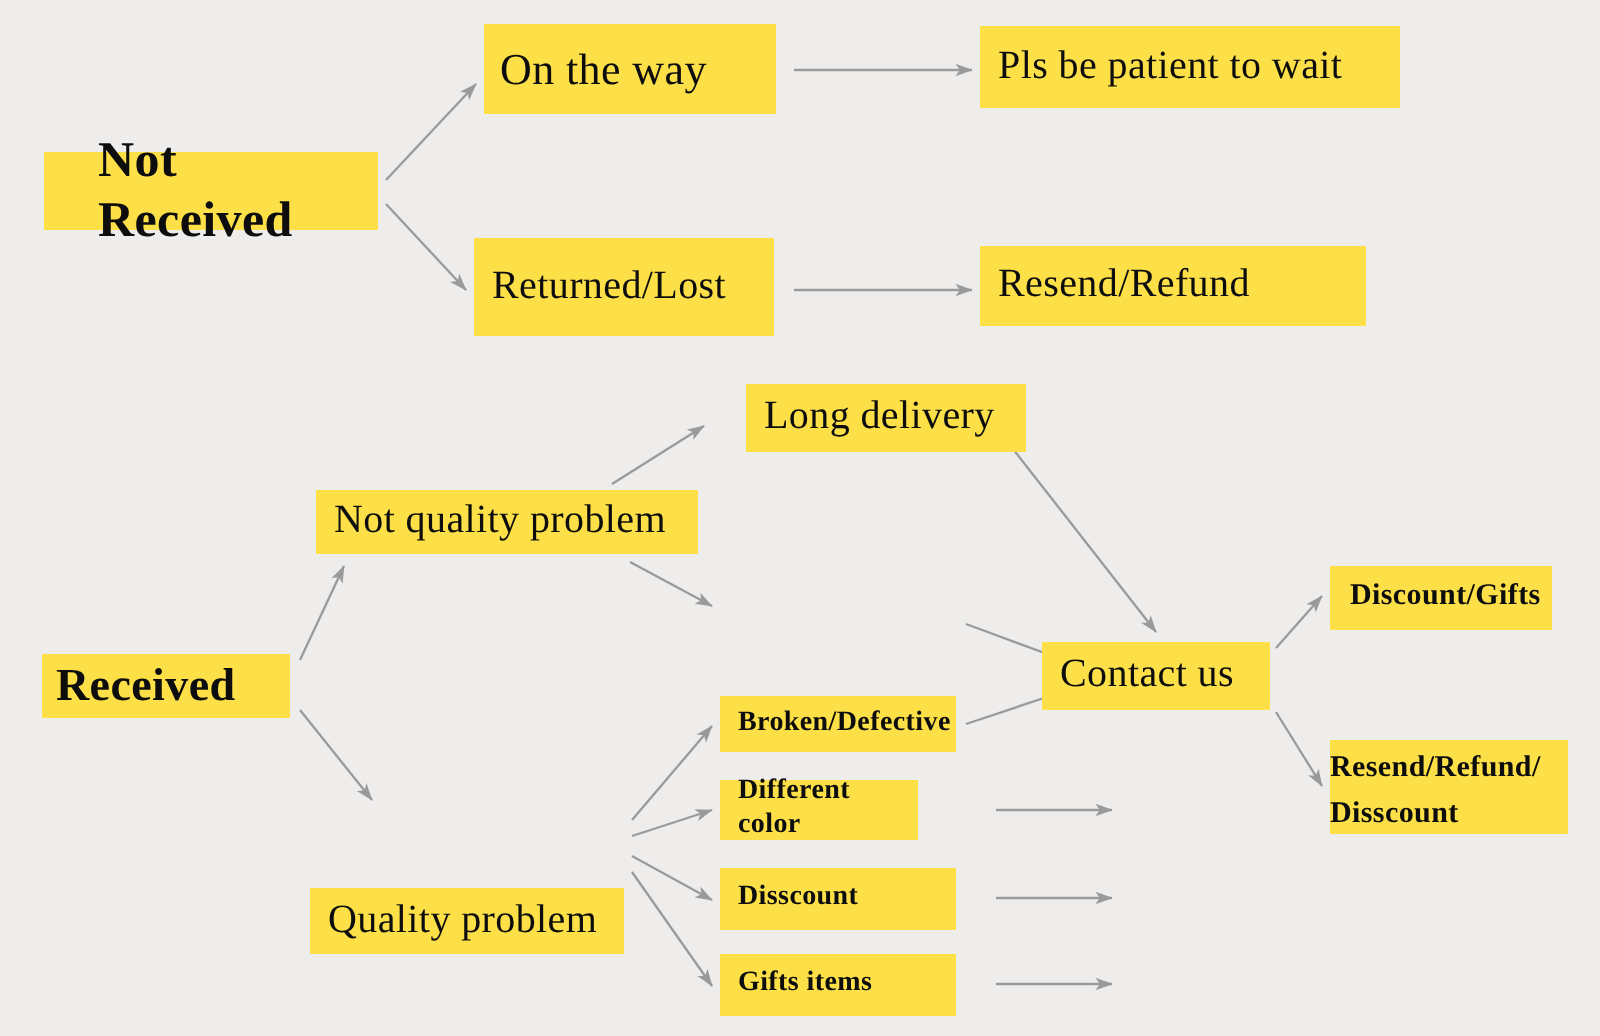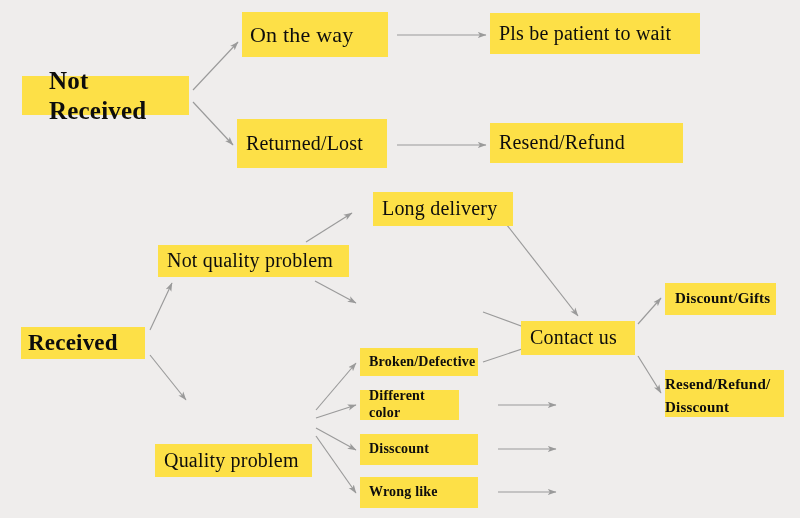--- a/index.html
+++ b/index.html
@@ -123,21 +123,21 @@
 
   <div class="node t-mid" style="left:357px; top:192px; width:140px; height:34px;margin-left:16px;">Long delivery</div>
 
 
   <div class="node t-small" style="left:360px; top:348px; width:118px; height:28px;">Broken/Defective</div>
 
   <div class="node t-small" style="left:360px; top:390px; width:99px; height:30px;">Different color</div>
 
   <div class="node t-small" style="left:360px; top:434px; width:118px; height:31px;">Disscount</div>
 
-  <div class="node t-small" style="left:360px; top:477px; width:118px; height:31px;">Wrong like</div>
+  <div class="node t-small" style="left:360px; top:477px; width:118px; height:31px;">Gifts items</div>
 
   <div class="node t-mid" style="left:521px; top:321px; width:114px; height:34px;">Contact us</div>
 
   <div class="node t-right" style="left:665px; top:283px; width:111px; height:32px;">Discount/Gifts</div>
 
   <div class="node t-right2" style="left:665px; top:370px; width:119px; height:47px;">Resend/Refund/
 Disscount</div>
 
 </div>
 

